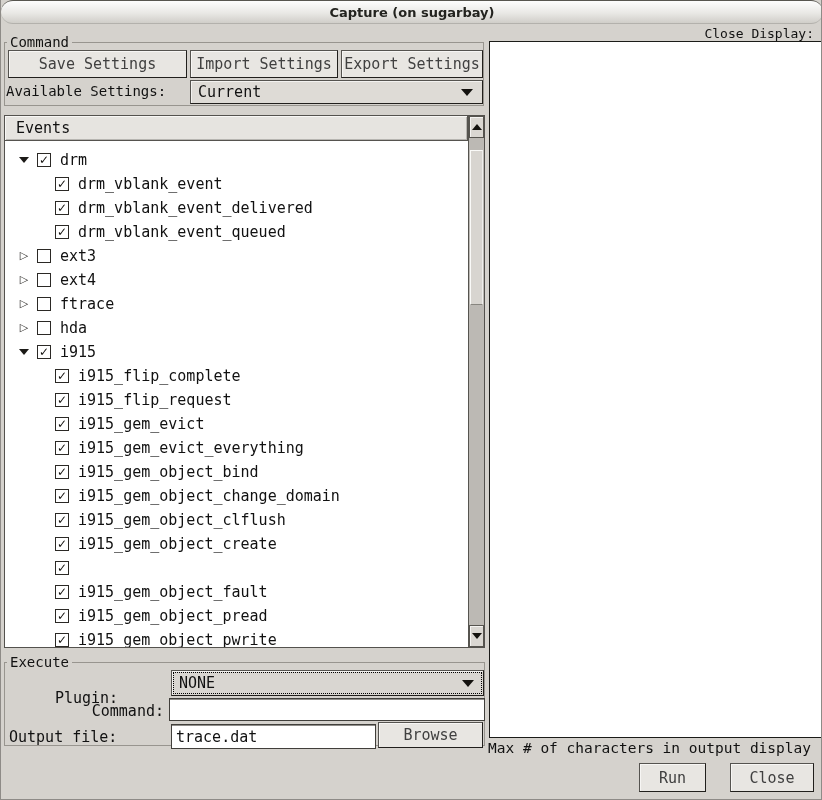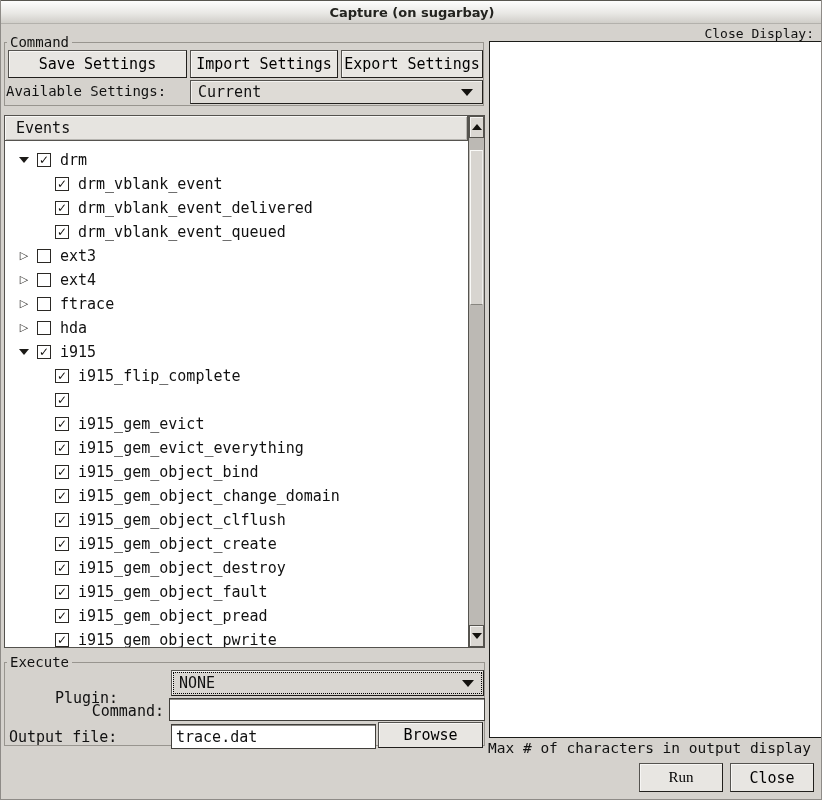--- a/index.html
+++ b/index.html
@@ -7,33 +7,33 @@
     position:relative; width:822px; height:800px; box-sizing:border-box;
     background:#d5d2cd;
     border-left:1px solid #8e8b87; border-right:1px solid #8e8b87; border-bottom:1px solid #8e8b87;
     font-family:"DejaVu Sans Mono", monospace; color:#111; overflow:hidden;
   }
   .titlebar{
     position:absolute; left:0; top:0; width:822px; height:24px; box-sizing:border-box;
     background:linear-gradient(#fdfdfd, #e9e8e5 55%, #d0cec9);
     border-top:1px solid #57554f; border-bottom:1px solid #b3b1ac;
     display:flex; align-items:center; justify-content:center;
-    font-family:"DejaVu Sans", sans-serif; font-weight:bold; font-size:13px; color:#23231f;
+    font-family:"DejaVu Sans", sans-serif; font-weight:bold; font-size:13px; color:#23231f;border-radius:12px;
   }
   .frame{ position:absolute; box-sizing:border-box; border:1px solid #98958f; }
   .frame-label{
     position:absolute; background:#d5d2cd; padding:0 3px; font-size:14px; line-height:14px; z-index:2;
   }
   .btn{
     position:absolute; box-sizing:border-box;
     background:#e8e6e2;
     border:1px solid #55534f; border-right-color:#211f1c; border-bottom-color:#211f1c;
     box-shadow:inset 1px 1px 0 #f7f6f4;
     display:flex; align-items:center; justify-content:center;
-    font-family:"DejaVu Sans Mono", monospace; font-size:15px; color:#000000;
+    font-family:"DejaVu Sans Mono", monospace; font-size:15px; color:#404040;
   }
   .combo{
     position:absolute; box-sizing:border-box;
     background:#dedbd6;
     border:1px solid #55534f; border-right-color:#211f1c; border-bottom-color:#211f1c;
     box-shadow:inset 1px 1px 0 #f3f2f0;
     display:flex; align-items:center; font-size:15px; padding-left:7px;
   }
   .combo.focused{ outline:1px dotted #000; outline-offset:-3px; background:#d9d6d1; }
   .combo-arrow{
@@ -175,20 +175,21 @@
           <span class="expander expanded"></span>
           <span class="checkbox checked">✓</span>
           <span class="tree-label">i915</span>
         </div>
         <div class="tree-row lvl1">
           <span class="checkbox checked">✓</span>
           <span class="tree-label">i915_flip_complete</span>
         </div>
         <div class="tree-row lvl1">
           <span class="checkbox checked">✓</span>
+          <span class="tree-label">i915_flip_request</span>
         </div>
         <div class="tree-row lvl1">
           <span class="checkbox checked">✓</span>
           <span class="tree-label">i915_gem_evict</span>
         </div>
         <div class="tree-row lvl1">
           <span class="checkbox checked">✓</span>
           <span class="tree-label">i915_gem_evict_everything</span>
         </div>
         <div class="tree-row lvl1">
@@ -202,21 +203,20 @@
         <div class="tree-row lvl1">
           <span class="checkbox checked">✓</span>
           <span class="tree-label">i915_gem_object_clflush</span>
         </div>
         <div class="tree-row lvl1">
           <span class="checkbox checked">✓</span>
           <span class="tree-label">i915_gem_object_create</span>
         </div>
         <div class="tree-row lvl1">
           <span class="checkbox checked">✓</span>
-          <span class="tree-label">i915_gem_object_destroy</span>
         </div>
         <div class="tree-row lvl1">
           <span class="checkbox checked">✓</span>
           <span class="tree-label">i915_gem_object_fault</span>
         </div>
         <div class="tree-row lvl1">
           <span class="checkbox checked">✓</span>
           <span class="tree-label">i915_gem_object_pread</span>
         </div>
         <div class="tree-row lvl1">
@@ -248,16 +248,16 @@
   <input class="text-input" style="left: 168px; top: 698px; width: 316px; height: 23px;" value="">
 
   <span class="plain-label" style="left:8px; top:728px; width:155px; text-align:left;">Output file:</span>
   <input class="text-input" style="left: 170px; top: 724px; width: 205px; height: 25px;" value="trace.dat">
   <div class="btn" style="left:377px; top:722px; width:105px; height:26px;">Browse</div>
 
   <span class="output-display-label plain-label">Close Display:</span>
   <div class="output-display"></div>
   <span class="max-chars-label">Max # of characters in output display</span>
 
-  <div class="btn" style="left:638px; top:763px; width:84px; height:29px;font-family:Liberation Serif, serif;">Run</div>
+  <div class="btn" style="left:638px; top:763px; width:67px; height:29px;">Run</div>
   <div class="btn" style="left:729px; top:763px; width:84px; height:29px;">Close</div>
 
 </div>
 
 </body></html>

